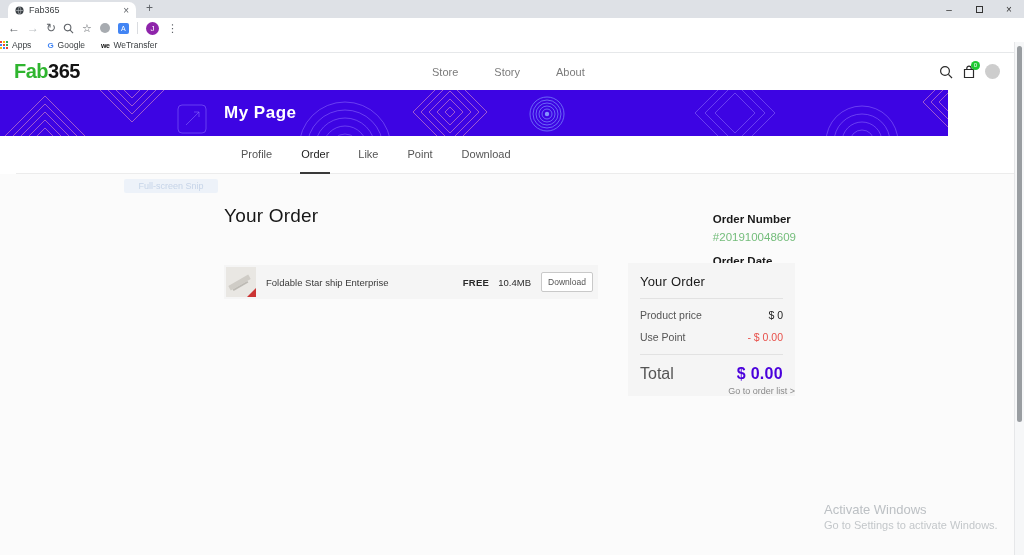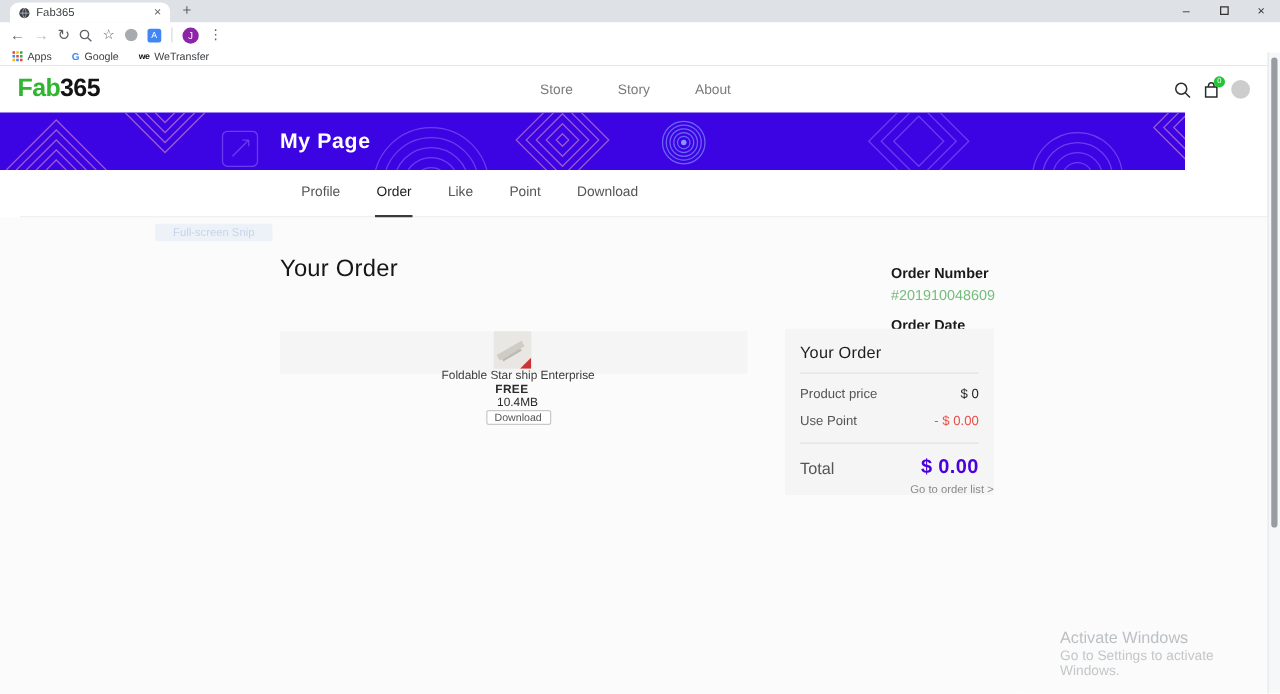--- a/index.html
+++ b/index.html
@@ -31,21 +31,21 @@
   .chricons .g { font-size:11px; color:#5f6368; line-height:1; }
   .extdot { width:10px; height:10px; border-radius:50%; background:#a7abb0; }
   .translate { width:11px; height:11px; border-radius:2px; background:#4285f4; color:#fff;
     font-size:7px; display:flex; align-items:center; justify-content:center; }
   .vdiv { width:1px; height:12px; background:#dadce0; }
   .chravatar { width:13px; height:13px; border-radius:50%; background:#8e24aa; color:#fff;
     font-size:8px; display:flex; align-items:center; justify-content:center; }
 
   .bmrow { position:absolute; top:38px; left:0; width:1024px; height:15px; background:#fff;
     border-bottom:1px solid #e6e8ea; display:flex; align-items:center; gap:16px;
-    padding:0 10px; font-size:8.5px; color:#3c4043; }
+    padding:0 0; font-size:8.5px; color:#3c4043; }
   .bm { display:flex; align-items:center; gap:4px; }
   .appsgrid { display:grid; grid-template-columns:repeat(3,2px); grid-gap:1px; }
   .appsgrid i { width:2px; height:2px; }
   .appsgrid i:nth-child(1){background:#ea4335}.appsgrid i:nth-child(2){background:#fbbc05}
   .appsgrid i:nth-child(3){background:#34a853}.appsgrid i:nth-child(4){background:#4285f4}
   .appsgrid i:nth-child(5){background:#ea4335}.appsgrid i:nth-child(6){background:#34a853}
   .appsgrid i:nth-child(7){background:#fbbc05}.appsgrid i:nth-child(8){background:#4285f4}
   .appsgrid i:nth-child(9){background:#ea4335}
   .gG { font-weight:bold; font-size:8px; color:#4285f4; }
   .weic { font-weight:bold; font-size:7px; color:#111; letter-spacing:-0.5px; }
@@ -83,46 +83,46 @@
   .ordhead { position:absolute; left:224px; top:31px; font-size:19px; font-weight:500;
     color:#161616; letter-spacing:0.2px; }
   .ordmeta { position:absolute; right:218px; top:39px; display:flex; align-items:baseline;
     gap:6px; font-size:11.5px; white-space:nowrap;flex-direction:column; }
   .ordmeta .lbl { font-weight:bold; color:#1a1a1a; }
   .ordmeta .num { color:#74bd7b; }
   .ordmeta .sp { width:6px; }
   .ordmeta .dt { color:#666; }
 
   .itemrow { position:absolute; left:224px; top:91px; width:374px; height:34px; background:#f5f5f5;
-    display:flex; align-items:center; padding:0 5px 0 2px;flex-direction:column; }
+    display:flex; align-items:center; padding:0 5px 0 2px; }
   .thumb { position:relative; width:30px; height:30px; background:#e9e7e3; overflow:hidden; flex:0 0 30px; }
   .ship1 { position:absolute; left:2px; top:13px; width:23px; height:5px; background:#cfccc6; transform:rotate(-30deg); }
   .ship2 { position:absolute; left:6px; top:18px; width:17px; height:2px; background:#bdbab4; transform:rotate(-30deg); }
   .redcorner { position:absolute; right:0; bottom:0; width:0; height:0;
     border-bottom:9px solid #cb3434; border-left:9px solid transparent; }
   .iname { margin-left:10px; flex:1; font-size:9.5px; color:#3a3a3a; }
   .iprice { font-size:9.5px; font-weight:bold; color:#2b2b2b; letter-spacing:0.3px; }
   .isize { font-size:9.5px; color:#2b2b2b; margin-left:9px; }
   .dlbtn { margin-left:10px; width:52px; height:20px; background:#fff; border:1px solid #c9c9c9;
     border-radius:2px; font-size:8.5px; color:#555; display:flex; align-items:center; justify-content:center; }
 
   .summary { position:absolute; left:628px; top:89px; width:167px; background:#f5f5f5; padding:11px 12px 13px; }
   .sumtitle { font-size:13px; color:#1c1c1c; letter-spacing:0.2px; padding-bottom:9px;
     border-bottom:1px solid #e2e2e2; }
   .sumrow { display:flex; justify-content:space-between; margin-top:10px; font-size:10.5px; color:#555; }
   .sumrow .val { color:#222; }
   .sumrow.red .val { color:#e8504a; }
   .sumdiv { border-bottom:1px solid #e2e2e2; margin-top:11px; }
   .sumtotal { display:flex; justify-content:space-between; align-items:center; margin-top:10px; }
-  .sumtotal .lbl { font-size:13px; color:#555; }
+  .sumtotal .lbl { font-size:16px; color:#555; }
   .sumtotal .val { font-size:16px; font-weight:bold; color:#4a00dc; letter-spacing:0.3px; }
   .ordlink { position:absolute; left:628px; top:212px; width:167px; text-align:right;
     font-size:9px; color:#8a8a8a; }
 
-  .watermark { position:absolute; left:848px; top:328px; color:#bcc0c4; }
+  .watermark { position:absolute; left:824px; top:328px; color:#bcc0c4; }
   .watermark .l1 { font-size:13px; }
   .watermark .l2 { font-size:11px; color:#c3c7ca; margin-top:2px; }
 
   
   .sbar { position:absolute; top:42px; right:0; width:10px; height:513px; background:#f6f7f8;
     border-left:1px solid #e6e7e9; }
   .sthumb { position:absolute; top:4px; right:2px; width:5px; height:376px; background:#999da1; border-radius:3px; }
 
   svg { display:block; }
 </style>

